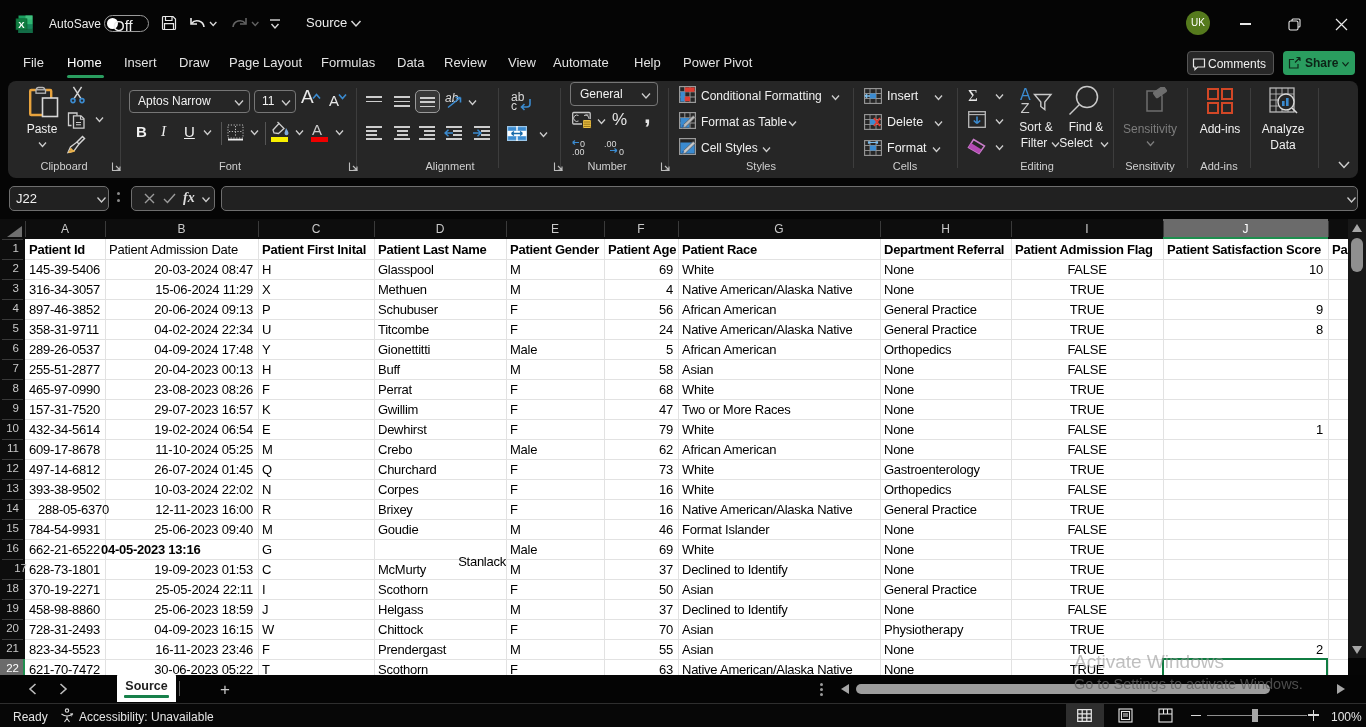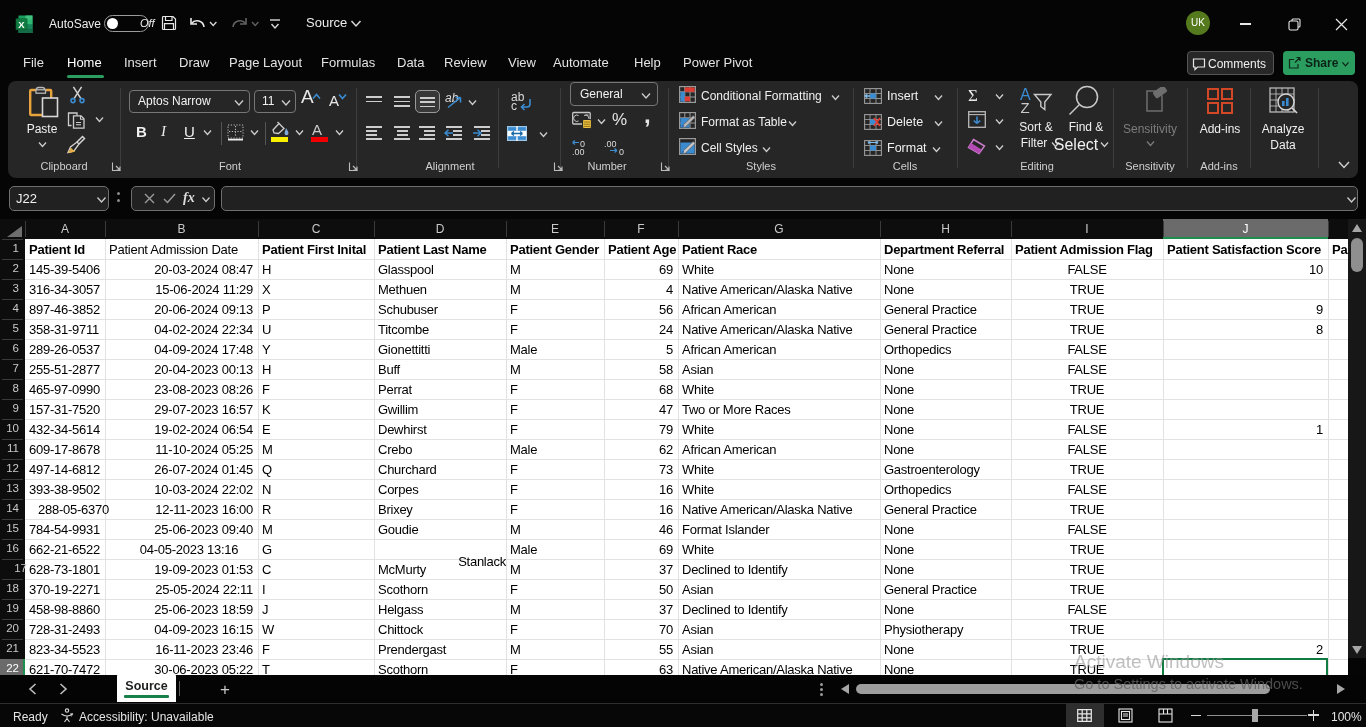--- a/index.html
+++ b/index.html
@@ -28,21 +28,21 @@
 <rect x="3.5" y="4.9" width="7" height="4.4" fill="#25ab6a"></rect>
 <rect x="10.5" y="4.9" width="7" height="4.4" fill="#2fb873"></rect>
 <rect x="3.5" y="9.3" width="14" height="4.4" fill="#17855a"></rect>
 <rect x="3.5" y="13.7" width="14" height="4.3" fill="#136c47"></rect>
 <rect x="1" y="3.8" width="11" height="11" fill="#107c41" stroke="#0a5c30" stroke-width="0.6"></rect>
 <text x="6.5" y="12.6" font-size="9.5" font-weight="bold" fill="#fff" text-anchor="middle" font-family="Liberation Sans">X</text>
 </svg>
 <div class="abs tb-txt" style="left:49px;top:17px;">AutoSave</div>
 <div class="abs" style="left:104px;top:15px;width:45px;height:17px;border:1px solid #9a9a9a;border-radius:9px;">
         <div class="abs" style="left:2px;top:2px;width:11px;height:11px;border-radius:50%;background:#fff;"></div>
-        <div class="abs" style="left:35px;top:1px;color:#ededed;font-size:11px;font-style:italic;">Off</div>
+        <div class="abs" style="left:8px;top:1px;color:#ededed;font-size:15px;">Off</div>
       </div>
 <svg class="abs" style="left:160px;top:14px" width="18" height="18" viewBox="0 0 18 18" fill="none" stroke="#e8e8e8" stroke-width="1.2">
 <path d="M2.5 3.5 a1 1 0 0 1 1-1 h9.5 l2.5 2.5 v9.5 a1 1 0 0 1 -1 1 h-11 a1 1 0 0 1 -1-1 z"></path>
 <path d="M5.5 2.8 v3.7 h6.5 v-3.7"></path>
         <path d="M4.5 15.2 v-5.5 h9 v5.5"></path>
       </svg>
 <svg class="abs" style="left:188px;top:15px" width="30" height="17" viewBox="0 0 30 17" fill="none">
 <path d="M3 3 v6 h6" stroke="#e8e8e8" stroke-width="1.6"></path>
 <path d="M3.5 8.5 a7 7 0 0 1 12.5 3.5" stroke="#e8e8e8" stroke-width="1.6"></path>
 <path d="M22 7 l3.2 3.5 3.2-3.5" stroke="#d8d8d8" stroke-width="1.3"></path>
@@ -393,21 +393,21 @@
 <div class="abs" style="left:1014px;top:120px;width:44px;text-align:center;color:#f0f0f0;font-size:12px;">Sort &amp;</div>
 <div class="abs" style="left:1014px;top:136px;width:40px;text-align:center;color:#f0f0f0;font-size:12px;">Filter</div>
 <svg class="abs" style="left:1051px;top:141px" width="9" height="7" viewBox="0 0 9 7" fill="none" stroke="#cdcdcd" stroke-width="1.3">
       <path d="M1 1.5 L4.5 5.5 L8 1.5"></path>
     </svg>
 <svg class="abs" style="left:1066px;top:85px" width="33" height="31" viewBox="0 0 33 31" fill="none" stroke="#c9c9c9" stroke-width="1.5">
 <circle cx="21" cy="12" r="10.5"></circle>
       <path d="M13.5 19.5 L3.5 29.5"></path>
     </svg>
 <div class="abs" style="left:1062px;top:120px;width:48px;text-align:center;color:#f0f0f0;font-size:12px;">Find &amp;</div>
-<div class="abs" style="left:1053px;top:136px;width:46px;text-align:center;color:#f0f0f0;font-size:16px;">Select</div>
+<div class="abs" style="left:1053px;top:136px;width:46px;text-align:center;color:#f0f0f0;font-size:12px;">Select</div>
 <svg class="abs" style="left:1100px;top:141px" width="9" height="7" viewBox="0 0 9 7" fill="none" stroke="#cdcdcd" stroke-width="1.3">
       <path d="M1 1.5 L4.5 5.5 L8 1.5"></path>
     </svg>
 <svg class="abs" style="left:1141px;top:87px" width="28" height="28" viewBox="0 0 28 28" fill="none" stroke="#6e6e6e" stroke-width="1.5">
 <path d="M6 4 h10 l5 5 v15 h-15 z"></path>
 <rect x="13" y="2" width="12" height="6" rx="1" transform="rotate(-35 19 5)" fill="#6e6e6e"></rect>
     </svg>
 <div class="abs" style="left:1113px;top:122px;width:74px;text-align:center;color:#7c7c7c;font-size:12px;">Sensitivity</div>
 <svg class="abs" style="left:1146px;top:140px" width="9" height="7" viewBox="0 0 9 7" fill="none" stroke="#7c7c7c" stroke-width="1.3">
       <path d="M1 1.5 L4.5 5.5 L8 1.5"></path>
@@ -699,21 +699,21 @@
 <div class="cell" style="left:4px;width:76px;text-align:left;top:283px;">784-54-9931</div>
 <div class="cell" style="left:80px;width:148px;text-align:right;top:283px;">25-06-2023 09:40</div>
 <div class="cell" style="left:237px;width:112px;text-align:left;top:283px;">M</div>
 <div class="cell" style="left:353px;width:128px;text-align:left;top:283px;">Goudie</div>
 <div class="cell" style="left:485px;width:94px;text-align:left;top:283px;">M</div>
 <div class="cell" style="left:579px;width:69px;text-align:right;top:283px;">46</div>
 <div class="cell" style="left:657px;width:198px;text-align:left;top:283px;">Format Islander</div>
 <div class="cell" style="left:859px;width:127px;text-align:left;top:283px;">None</div>
 <div class="cell" style="left:986px;width:152px;text-align:center;top:283px;">FALSE</div>
 <div class="cell" style="left:4px;width:76px;text-align:left;top:303px;">662-21-6522</div>
-<div class="cell" style="left:90px;width:148px;text-align:center;top:303px;">04-05-2023 13:16</div>
+<div class="cell" style="left:76px;width:148px;text-align:left;top:303px;font-weight:bold;">04-05-2023 13:16</div>
 <div class="cell" style="left:237px;width:112px;text-align:left;top:303px;">G</div>
 <div class="cell" style="left:353px;width:128px;text-align:right;top:307px;margin-top:8px;">Stanlack</div>
 <div class="cell" style="left:485px;width:94px;text-align:left;top:303px;">Male</div>
 <div class="cell" style="left:579px;width:69px;text-align:right;top:303px;">69</div>
 <div class="cell" style="left:657px;width:198px;text-align:left;top:303px;">White</div>
 <div class="cell" style="left:859px;width:127px;text-align:left;top:303px;">None</div>
 <div class="cell" style="left:986px;width:152px;text-align:center;top:303px;">TRUE</div>
 <div class="cell" style="left:4px;width:76px;text-align:left;top:323px;">628-73-1801</div>
 <div class="cell" style="left:80px;width:148px;text-align:right;top:323px;">19-09-2023 01:53</div>
 <div class="cell" style="left:237px;width:112px;text-align:left;top:323px;">C</div>

